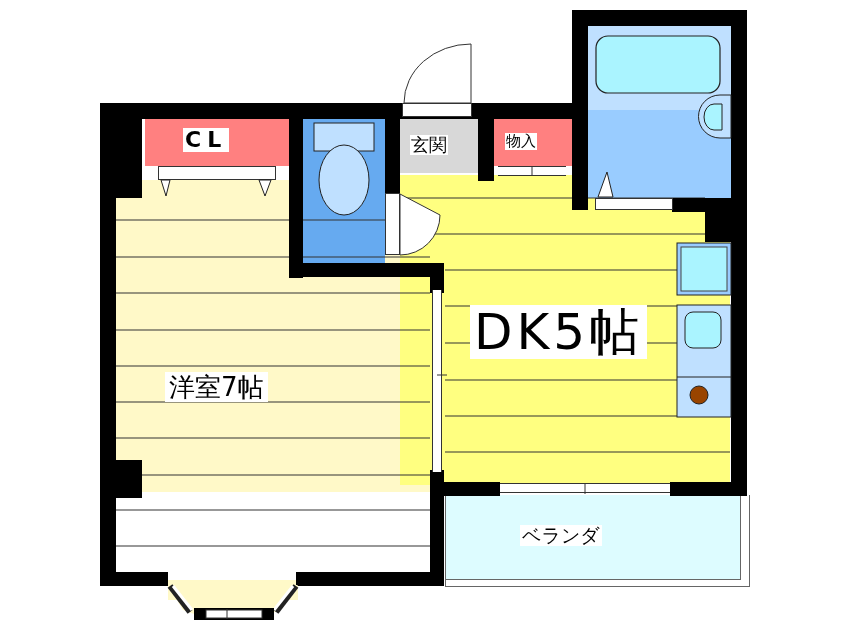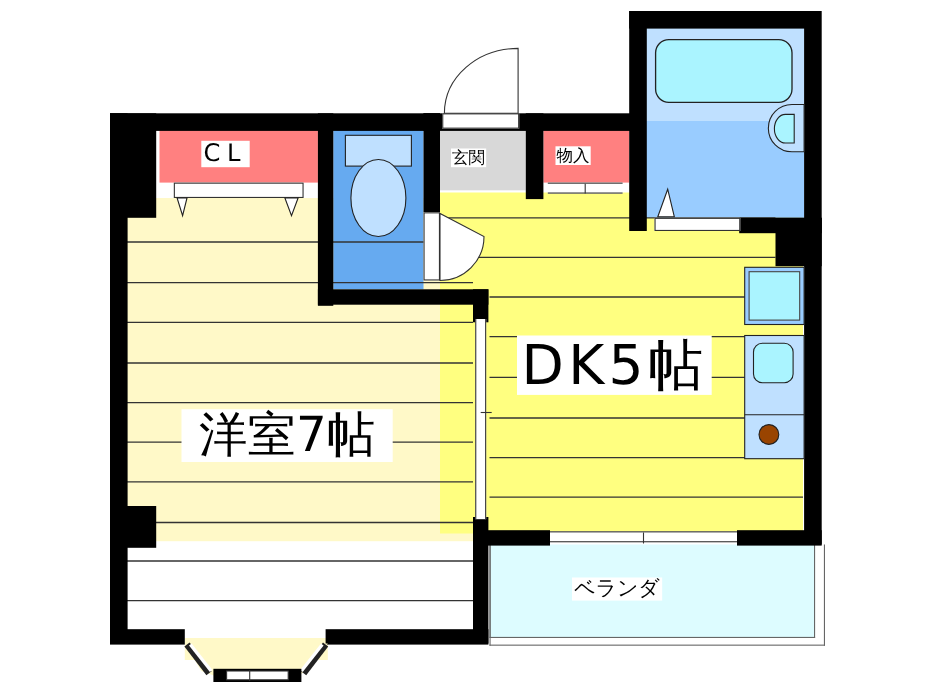--- a/index.html
+++ b/index.html
@@ -113,18 +113,18 @@
   <path d="M293 586 L274 610" stroke="#fff" stroke-width="3"></path>
   <rect x="194" y="608" width="80" height="12" fill="#000"></rect>
   <rect x="206" y="610" width="56" height="8" fill="#fff" stroke="#333" stroke-width="1"></rect>
   <line x1="227" y1="609" x2="227" y2="619" stroke="#333"></line>
 
   <line x1="585" y1="484" x2="585" y2="494" stroke="#333"></line>
   <line x1="532" y1="167" x2="532" y2="176" stroke="#333"></line>
   <line x1="437" y1="375" x2="447" y2="375" stroke="#333"></line>
 </svg>
 
-<div class="label" style="left:183px;top:128px;font-size:22px;letter-spacing:6px;padding:1px 2px;">CL</div>
-<div class="label" style="left:410px;top:135px;font-size:15px;padding:1px 1px;">玄関</div>
+<div class="label" style="left:183px;top:128px;font-size:22px;letter-spacing:6px;padding:1px 2px;font-weight:bold;">CL</div>
+<div class="label" style="left:410px;top:135px;font-size:18px;padding:1px 1px;">玄関</div>
 <div class="label" style="left:505px;top:133px;font-size:15px;padding:1px 1px;">物入</div>
 <div class="label" style="left:470px;top:305px;font-size:50px;letter-spacing:4px;padding:2px 4px;">DK5帖</div>
-<div class="label" style="left:165px;top:372px;font-size:44px;padding:2px 16px;">洋室7帖</div>
+<div class="label" style="left:165px;top:372px;font-size:26px;padding:2px 4px;">洋室7帖</div>
 <div class="label" style="left:520px;top:525px;font-size:19px;padding:1px 2px;">ベランダ</div>
 
 </body></html>

